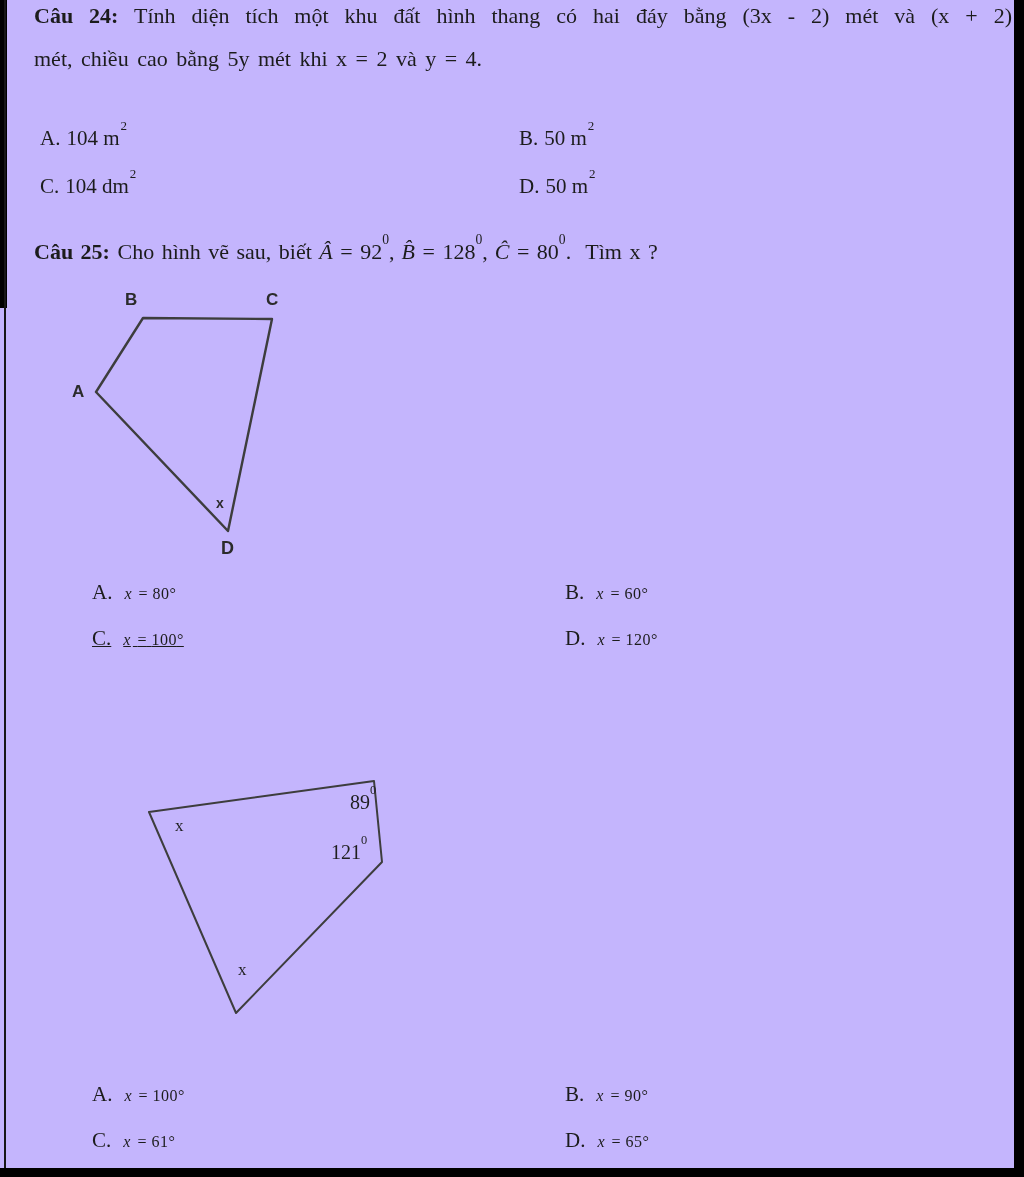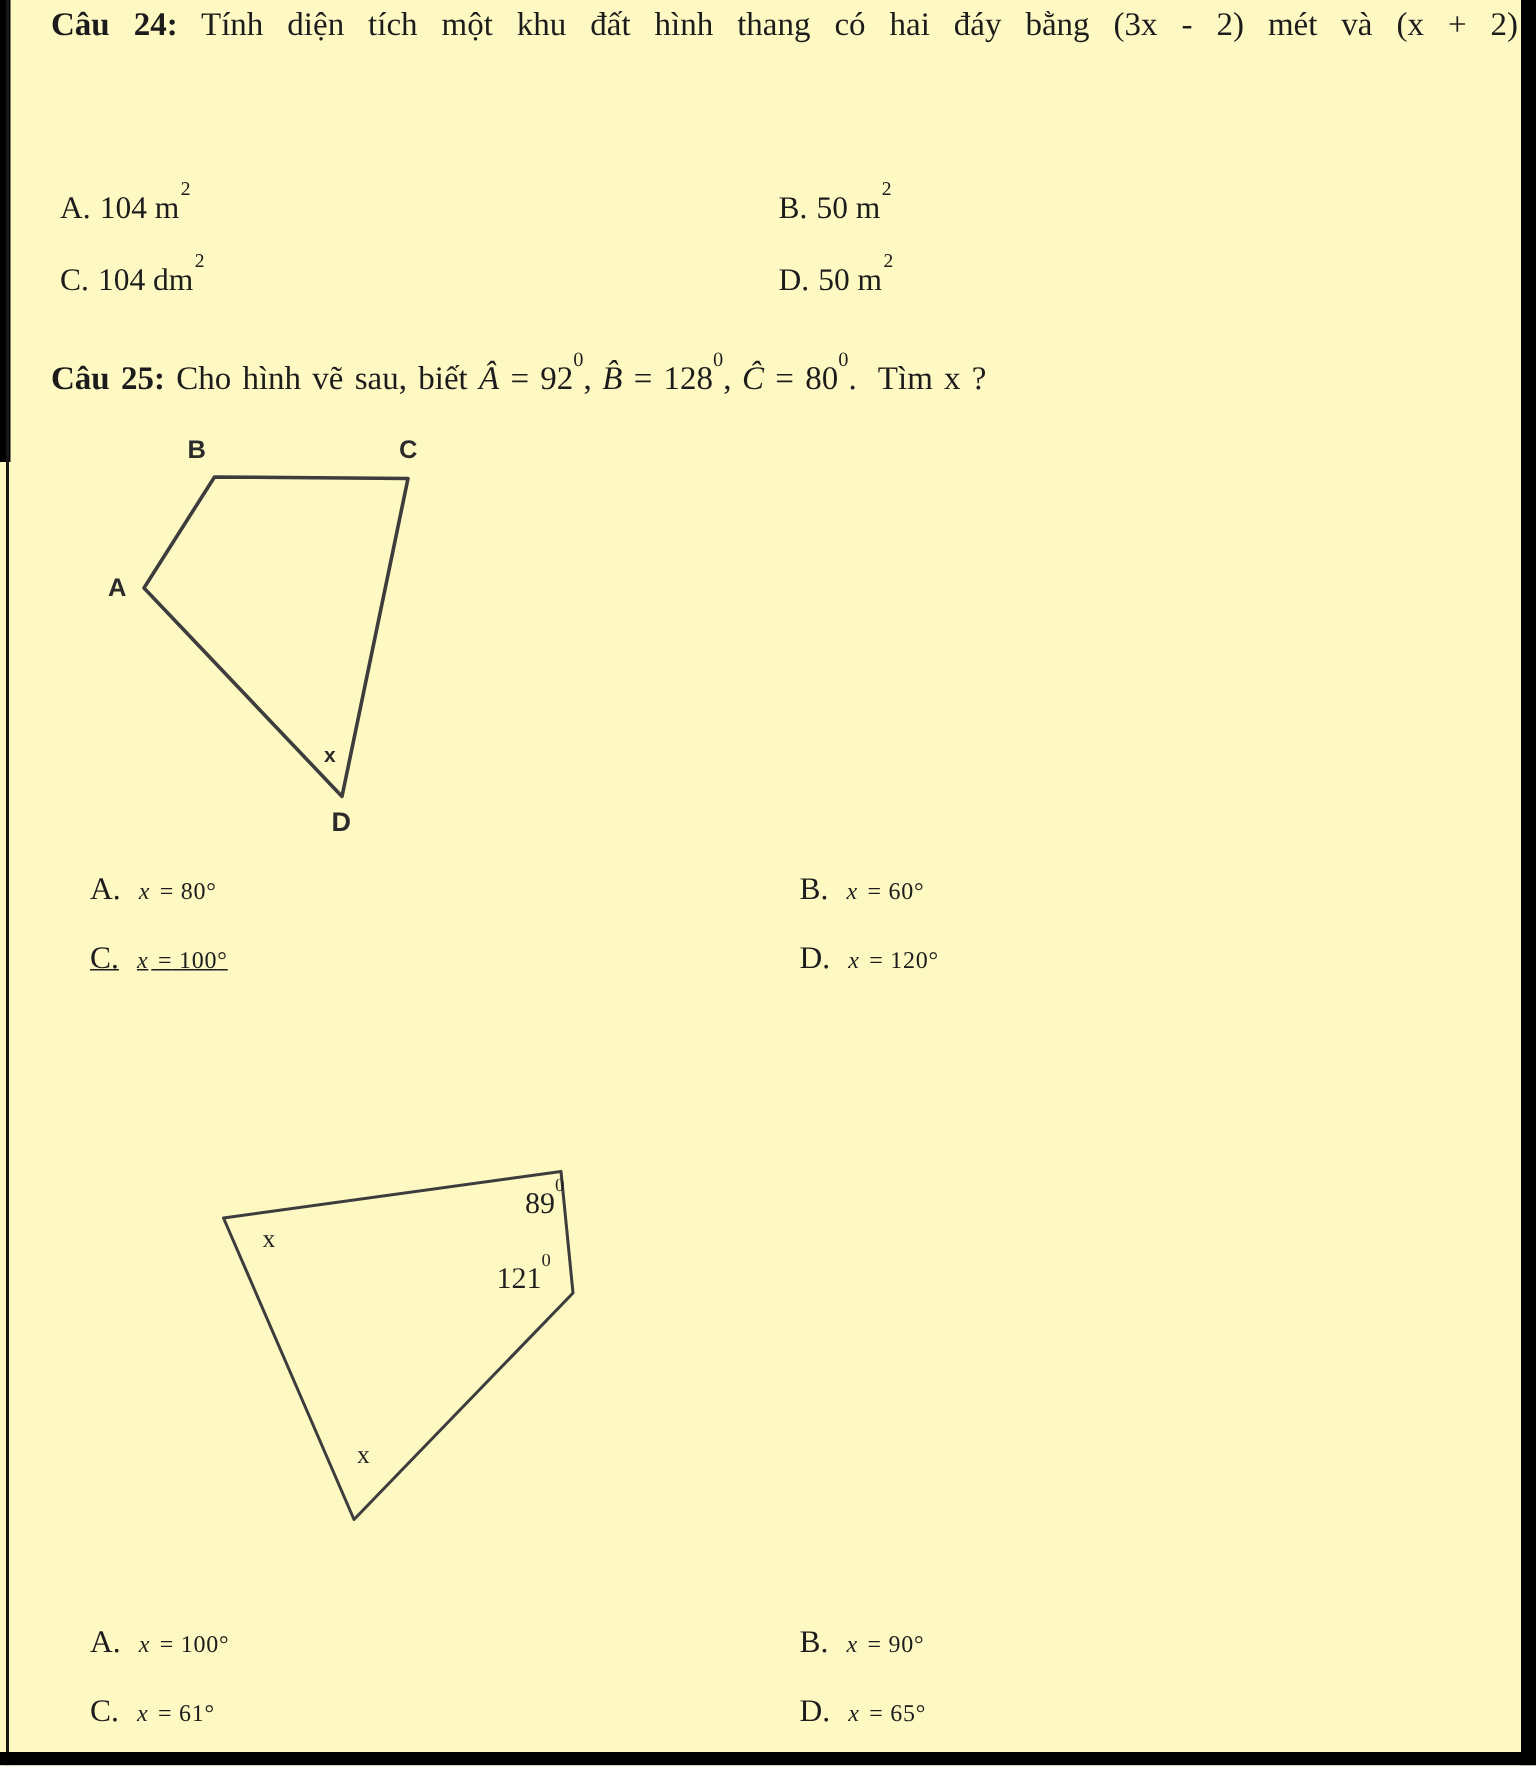--- a/index.html
+++ b/index.html
@@ -1,19 +1,19 @@
 <!DOCTYPE html>
 <html><head>
 <meta charset="utf-8">
 <style>
   html,body { margin:0; padding:0; background:#e8e8e8; }
   .page {
     position:relative;
     width:1024px; height:1177px;
-    background:#fef9c3;
+    background:#c4b5fd;
     font-family:"Liberation Serif", serif;
     color:#1c1c1c;
     overflow:hidden;
   }
   
   .edge { position:absolute; background:#000; }
   .edge-left-bar  { left:0; top:0; width:7px; height:308px; }
   .edge-left-line { left:4px; top:0; width:2px; height:1177px; background:#171717; }
   .edge-right-bar { left:1014px; top:0; width:10px; height:1177px; }
   .edge-bottom-bar{ left:0; top:1168px; width:1024px; height:9px; }
@@ -31,21 +31,21 @@
   .opt24 { font-size:21px; white-space:nowrap;margin-top:37px; }
   .opt24 .letter { margin-right:6px; }
   sup.u2 { font-size:0.62em; position:relative; top:-0.55em; left:1px; }
 
   
   .mvar { font-style:italic; font-family:"Liberation Serif", serif; }
   .ang  { margin-right:7px; }
   sup.deg0 { font-size:0.62em; position:relative; top:-0.55em; }
 
   
-  .opt-sm { white-space:nowrap; }
+  .opt-sm { white-space:nowrap;margin-left:32px; }
   .opt-sm .letter { font-size:21px; margin-right:12px; }
   .opt-sm .eq { font-size:16px; letter-spacing:0.5px; }
   .opt-sm .eq .mvar { margin-right:2px; }
 
   
   .fig { position:absolute; }
   .fig svg { position:absolute; left:0; top:0; overflow:visible; }
   .fig .vlabel {
     position:absolute;
     font-family:"Liberation Sans", sans-serif;
@@ -68,20 +68,21 @@
 
   <div class="edge edge-left-bar"></div>
   <div class="edge edge-left-line"></div>
   <div class="edge edge-right-bar"></div>
   <div class="edge edge-bottom-bar"></div>
 
   <div class="abs justify-line" style="left:34px; top:2px; width:978px;">
     <span class="qlabel">Câu 24:</span>
     <span>Tính diện tích một khu đất hình thang có hai đáy bằng (3x - 2) mét và (x + 2)</span>
   </div>
+  <div class="abs plain-line" style="left:34px; top:45px;">mét, chiều cao bằng 5y mét khi x = 2 và y = 4.</div>
 
   <div class="abs opt24" style="left:40px; top:88px;">
     <span class="letter">A.</span><span>104 m</span><sup class="u2">2</sup>
   </div>
   <div class="abs opt24" style="left:519px; top:88px;">
     <span class="letter">B.</span><span>50 m</span><sup class="u2">2</sup>
   </div>
   <div class="abs opt24" style="left:40px; top:136px;">
     <span class="letter">C.</span><span>104 dm</span><sup class="u2">2</sup>
   </div>

